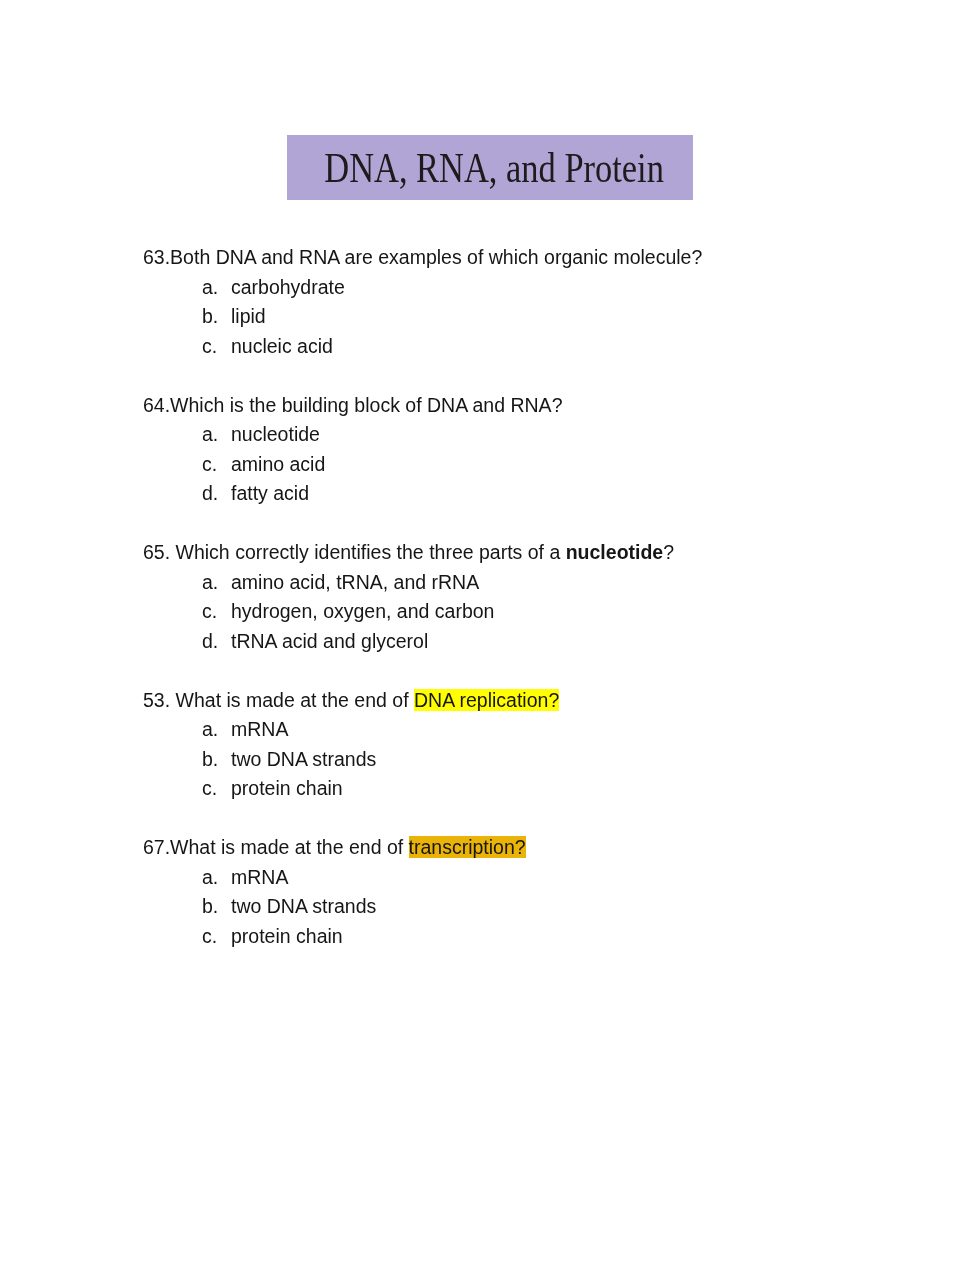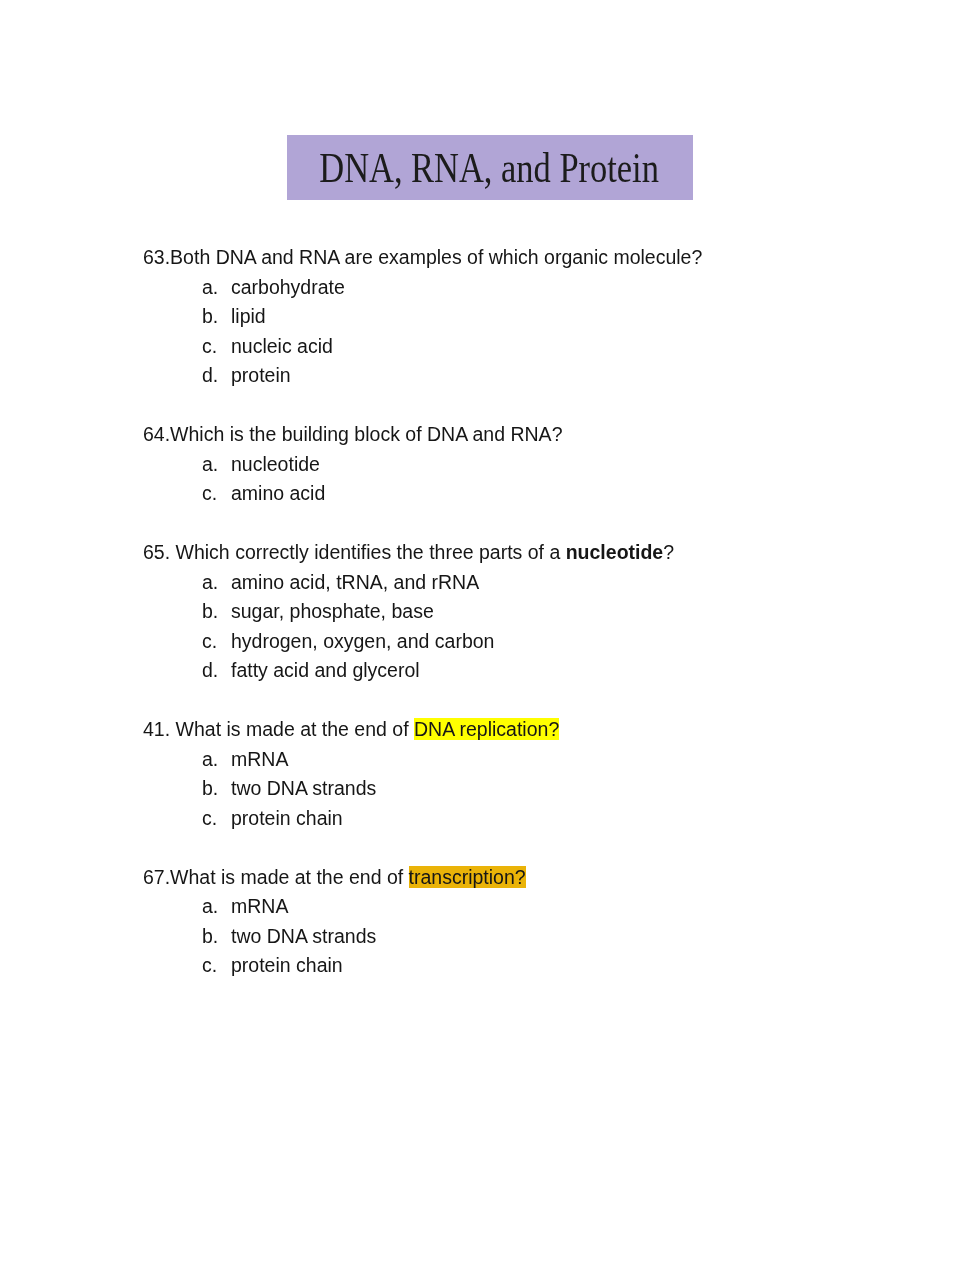--- a/index.html
+++ b/index.html
@@ -16,21 +16,20 @@
     color: #161616;
     overflow: hidden;
   }
   .title-banner {
     margin: 135px auto 0 auto;
     width: 406px;
     height: 65px;
     background: #b1a5d6;
     display: flex;
     align-items: center;
-    justify-content: center;
   }
   .title-text {
     font-family: cursive;
     font-size: 42px;
     font-weight: 400;
     color: #1c1c1c;
     white-space: nowrap;
     transform: scaleX(0.82);
     letter-spacing: 0px;
     line-height: 1;
@@ -70,44 +69,43 @@
     <span class="title-text" style="color: rgb(28, 28, 28);">DNA, RNA, and Protein</span>
   </div>
 
   <div class="content">
   <div class="question-block">
     <div class="question-prompt"><span>63.</span><span>Both DNA and RNA are examples of which organic molecule?</span></div>
     <div class="options">
           <div class="option-row"><span class="option-letter">a.</span><span>carbohydrate</span></div>
           <div class="option-row"><span class="option-letter">b.</span><span>lipid</span></div>
           <div class="option-row"><span class="option-letter">c.</span><span>nucleic acid</span></div>
-          <div class="option-row"><span class="option-letter">d.</span><span>protein</span></div>
         </div>
   </div>
 
   <div class="question-block">
     <div class="question-prompt"><span>64.</span><span>Which is the building block of DNA and RNA?</span></div>
     <div class="options">
           <div class="option-row"><span class="option-letter">a.</span><span>nucleotide</span></div>
           <div class="option-row"><span class="option-letter">c.</span><span>amino acid</span></div>
+          <div class="option-row"><span class="option-letter">d.</span><span>fatty acid</span></div>
         </div>
   </div>
 
   <div class="question-block">
     <div class="question-prompt"><span>65. </span><span>Which correctly identifies the three parts of a </span><span class="seg-bold">nucleotide</span><span>?</span></div>
     <div class="options">
           <div class="option-row"><span class="option-letter">a.</span><span>amino acid, tRNA, and rRNA</span></div>
-          <div class="option-row"><span class="option-letter">b.</span><span>sugar, phosphate, base</span></div>
           <div class="option-row"><span class="option-letter">c.</span><span>hydrogen, oxygen, and carbon</span></div>
-          <div class="option-row"><span class="option-letter">d.</span><span>fatty acid and glycerol</span></div>
+          <div class="option-row"><span class="option-letter">d.</span><span>tRNA acid and glycerol</span></div>
         </div>
   </div>
 
   <div class="question-block">
-    <div class="question-prompt"><span>41. </span><span>What is made at the end of </span><span class="seg-highlight" style="background: rgb(255, 255, 0);">DNA replication?</span></div>
+    <div class="question-prompt"><span>53. </span><span>What is made at the end of </span><span class="seg-highlight" style="background: rgb(255, 255, 0);">DNA replication?</span></div>
     <div class="options">
           <div class="option-row"><span class="option-letter">a.</span><span>mRNA</span></div>
           <div class="option-row"><span class="option-letter">b.</span><span>two DNA strands</span></div>
           <div class="option-row"><span class="option-letter">c.</span><span>protein chain</span></div>
         </div>
   </div>
 
   <div class="question-block">
     <div class="question-prompt"><span>67.</span><span>What is made at the end of </span><span class="seg-highlight" style="background: #eab308;">transcription?</span></div>
     <div class="options">

